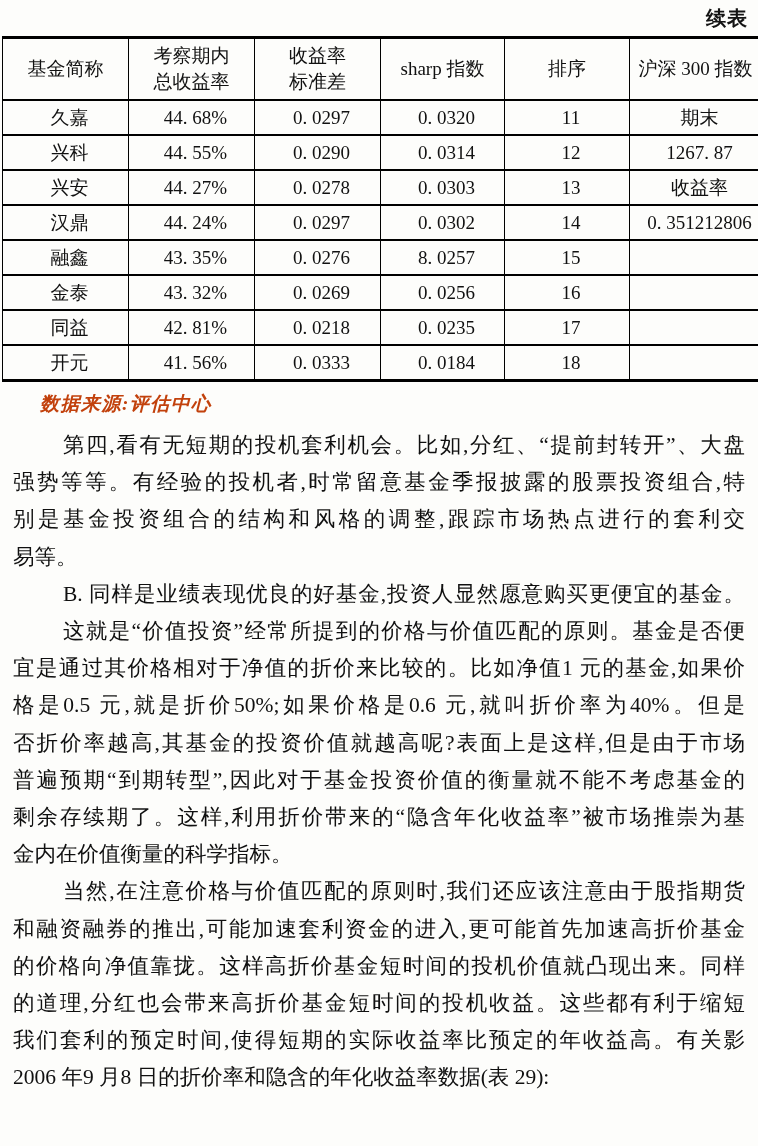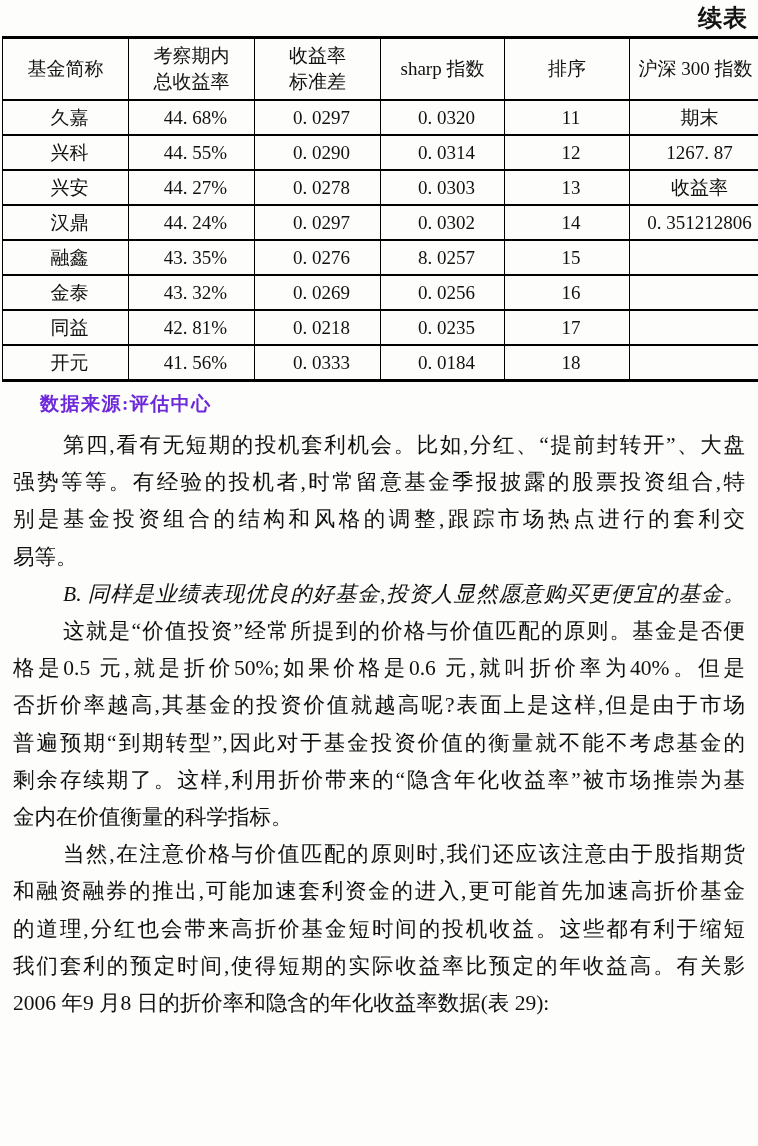--- a/index.html
+++ b/index.html
@@ -4,45 +4,45 @@
 <style>
   html,body{margin:0;padding:0;background:#e9e9e9;}
   .page{
     width:758px;height:1146px;margin:0 auto;position:relative;overflow:hidden;
     background:#fdfdfb;color:#141414;
     font-family:"Liberation Serif","DejaVu Serif",serif;
   }
   .continued{
     padding:7px 10px 0 0;text-align:right;
     font-family:"Liberation Sans","DejaVu Sans",sans-serif;
-    font-weight:700;font-size:24px;line-height:22px;letter-spacing:1px;
+    font-weight:700;font-size:20px;line-height:22px;letter-spacing:1px;
   }
   table.fund-table{
     width:753px;margin:7px 2px 0 2px;border-collapse:collapse;table-layout:fixed;
     border-top:3px solid #000;border-bottom:3px solid #000;
   }
   .fund-table th,.fund-table td{
     border:2px solid #000;border-left-width:1.5px;border-right-width:1.5px;
     text-align:center;vertical-align:middle;padding:0;
     font-weight:400;color:#111;
   }
   .fund-table th{height:60px;font-size:19px;line-height:26px;}
   .fund-table td{height:33px;font-size:19px;padding-left:8px;}
   .c0{width:125px}.c1{width:125px}.c2{width:125px}
   .c3{width:123px}.c4{width:124px}.c5{width:131px}
   .source{
     margin:10px 0 0 40px;font-size:19px;line-height:24px;
-    font-weight:600;letter-spacing:1.5px;color:#6d28d9;
+    font-style:italic;font-weight:600;letter-spacing:1.5px;color:#c2410c;
   }
   .body-text{
     margin-top:11px;padding:0 13px;font-size:21.5px;line-height:37.2px;color:#101010;
   }
   .line{text-align:justify;text-align-last:justify;}
   .line.last{text-align-last:left;}
-  .line.fill{text-align-last:justify;font-style:italic;}
+  .line.fill{text-align-last:justify;}
   .line.first{text-indent:50px;}
 </style>
 </head>
 <body>
 
 <div class="page">
 
   <div class="continued">续表</div>
 
   <table class="fund-table">
@@ -145,28 +145,30 @@
         <div class="line first">第四,看有无短期的投机套利机会。比如,分红、“提前封转开”、大盘</div>
         <div class="line">强势等等。有经验的投机者,时常留意基金季报披露的股票投资组合,特</div>
         <div class="line">别是基金投资组合的结构和风格的调整,跟踪市场热点进行的套利交</div>
         <div class="line last">易等。</div>
       </div>
       <div>
         <div class="line first last fill">B. 同样是业绩表现优良的好基金,投资人显然愿意购买更便宜的基金。</div>
       </div>
       <div>
         <div class="line first">这就是“价值投资”经常所提到的价格与价值匹配的原则。基金是否便</div>
+        <div class="line">宜是通过其价格相对于净值的折价来比较的。比如净值1 元的基金,如果价</div>
         <div class="line">格是0.5 元,就是折价50%;如果价格是0.6 元,就叫折价率为40%。但是</div>
         <div class="line">否折价率越高,其基金的投资价值就越高呢?表面上是这样,但是由于市场</div>
         <div class="line">普遍预期“到期转型”,因此对于基金投资价值的衡量就不能不考虑基金的</div>
         <div class="line">剩余存续期了。这样,利用折价带来的“隐含年化收益率”被市场推崇为基</div>
         <div class="line last">金内在价值衡量的科学指标。</div>
       </div>
       <div>
         <div class="line first">当然,在注意价格与价值匹配的原则时,我们还应该注意由于股指期货</div>
         <div class="line">和融资融券的推出,可能加速套利资金的进入,更可能首先加速高折价基金</div>
+        <div class="line">的价格向净值靠拢。这样高折价基金短时间的投机价值就凸现出来。同样</div>
         <div class="line">的道理,分红也会带来高折价基金短时间的投机收益。这些都有利于缩短</div>
         <div class="line">我们套利的预定时间,使得短期的实际收益率比预定的年收益高。有关影</div>
         <div class="line last">2006 年9 月8 日的折价率和隐含的年化收益率数据(表 29):</div>
       </div>
     </div>
 
 </div>
 
 </body></html>

